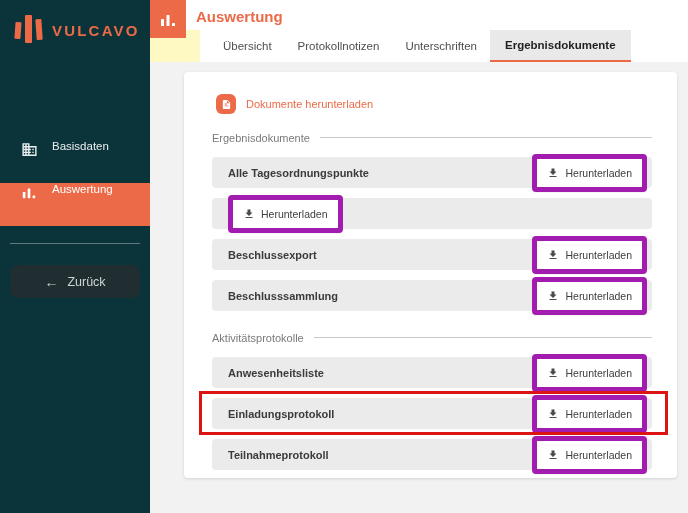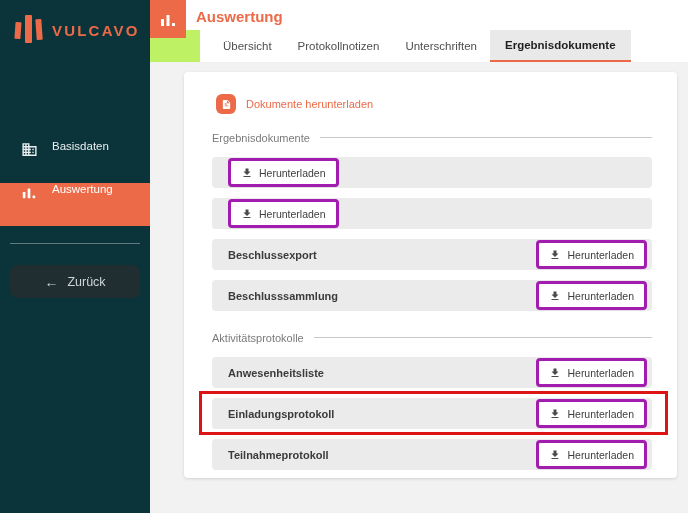--- a/index.html
+++ b/index.html
@@ -3,21 +3,21 @@
 <meta charset="utf-8">
 <style>
   :root{
     --accent:#ec6a47;
     --sidebar-bg:#0b343a;
     --red:#dd1414;
   }
   *{box-sizing:border-box;margin:0;padding:0;}
   html,body{background:#fff;}
   body{font-family:"Liberation Sans",sans-serif;}
-  .app{position:relative;width:688px;height:513px;overflow:hidden;background:#bef264;}
+  .app{position:relative;width:688px;height:513px;overflow:hidden;background:#fef9c3;}
 
   
   .sidebar{position:absolute;left:0;top:0;width:150px;height:513px;background:var(--sidebar-bg);}
   .logo{position:absolute;left:14px;top:13px;display:flex;align-items:center;gap:8px;}
   .logo-bars{width:30px;height:34px;}
   .logo-text{color:var(--accent);font-size:15px;font-weight:700;letter-spacing:2.2px;}
   .nav{position:absolute;left:0;top:140px;width:150px;}
   .nav-item{height:43px;display:flex;gap:14px;padding-left:20px;color:#e9eef0;font-size:11.5px;cursor:pointer;}
   .nav-item.active{background:var(--accent);color:#fff;}
   .nav-item .nav-icon{width:18px;height:18px;display:flex;align-items:center;justify-content:center;}
@@ -43,21 +43,21 @@
   .dl-doc-icon{width:20px;height:20px;background:var(--accent);border-radius:6px;display:flex;align-items:center;justify-content:center;}
   .dl-header-label{color:var(--accent);font-size:11px;font-weight:500;}
 
   .section-label-row{display:flex;align-items:center;margin-bottom:12px;height:15px;}
   .section-label{color:#7a7a7a;font-size:11px;white-space:nowrap;}
   .section-line{flex:1;border-top:1px solid #c9c9c9;margin-left:10px;}
   .section + .section{margin-top:19px;}
 
   .row{position:relative;height:31px;background:#ebebeb;border-radius:4px;display:flex;align-items:center;justify-content:space-between;padding:0 5px 0 16px;margin-bottom:10px;}
   .row-label{font-size:11px;font-weight:700;color:#3b3b3b;}
-  .dl-btn{display:flex;align-items:center;gap:6px;height:29px;background:#fff;border:3px solid #a21caf;border-radius:4px;padding:0 10px;font-size:10.5px;color:#3d3d3d;cursor:pointer;font-family:inherit;box-shadow:0 1px 1px rgba(0,0,0,0.05);}
+  .dl-btn{display:flex;align-items:center;gap:6px;height:38px;background:#fff;border:5px solid #a21caf;border-radius:4px;padding:0 10px;font-size:10.5px;color:#3d3d3d;cursor:pointer;font-family:inherit;box-shadow:0 1px 1px rgba(0,0,0,0.05);}
   .row.highlighted::after{content:"";position:absolute;left:-13px;right:-16px;top:-7px;bottom:-6px;border:3px solid var(--red);pointer-events:none;z-index:5;}
 </style>
 </head>
 <body>
 
 <div class="app">
 
   <aside class="sidebar">
     <div class="logo">
       <svg class="logo-bars" viewBox="0 0 30 34" fill="#ec6a47">
@@ -127,20 +127,21 @@
       </div>
 
       <div>
   <div class="section">
     <div class="section-label-row">
       <span class="section-label">Ergebnisdokumente</span>
       <span class="section-line"></span>
     </div>
     <div>
   <div class="row">
+    <span class="row-label">Alle Tagesordnungspunkte</span>
     <button class="dl-btn">
       <svg width="12" height="12" viewBox="0 0 24 24" fill="#4a4a4a">
                     <path d="M19 9h-4V3H9v6H5l7 7 7-7zM5 18h14v2H5v-2z"></path>
                   </svg>
       <span>Herunterladen</span>
     </button>
   </div>
 
   <div class="row">
     <button class="dl-btn">

